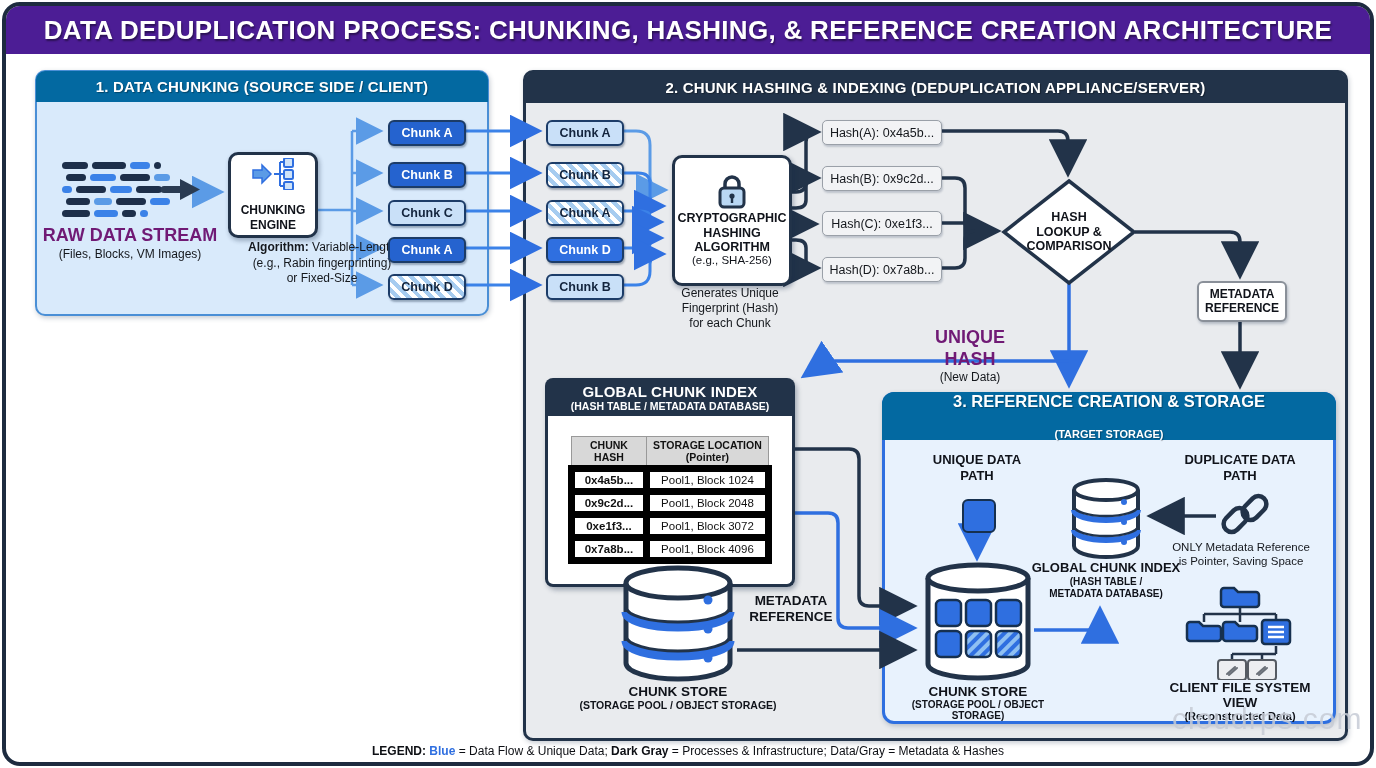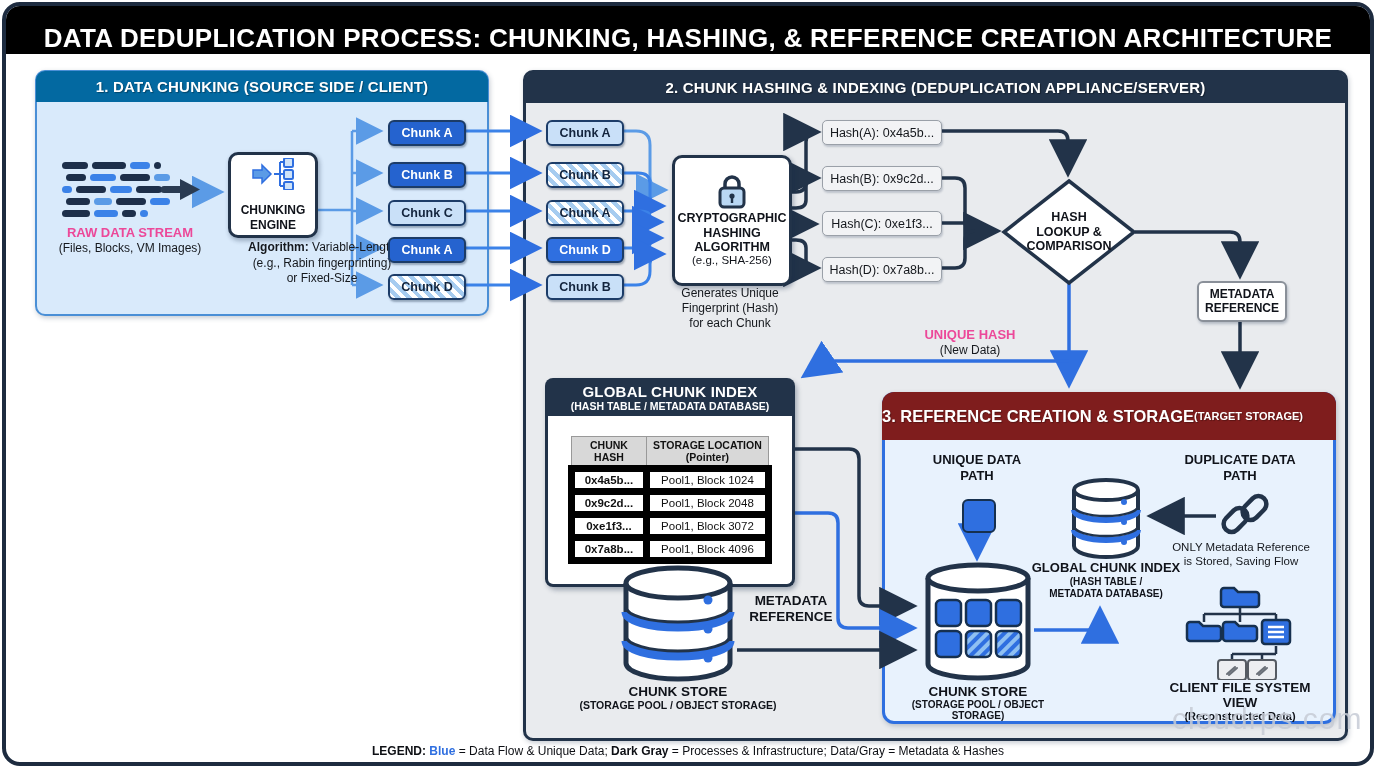--- a/index.html
+++ b/index.html
@@ -1,46 +1,46 @@
 <!DOCTYPE html>
 <html><head>
 <meta charset="utf-8">
 <style>
   html,body{margin:0;padding:0;background:#ffffff;font-family:"Liberation Sans",sans-serif;}
   .canvas{position:relative;width:1376px;height:768px;background:#ffffff;overflow:hidden;}
   .frame{position:absolute;left:2px;top:2px;right:2px;bottom:2px;border:4px solid #1d2b3f;border-radius:18px;z-index:30;pointer-events:none;}
-  .titlebar{position:absolute;left:6px;top:6px;right:6px;height:48px;background:#000000;border-radius:14px 14px 0 0;display:flex;align-items:flex-end;justify-content:center;z-index:2;}
+  .titlebar{position:absolute;left:6px;top:6px;right:6px;height:48px;background:#4c1d95;border-radius:14px 14px 0 0;display:flex;align-items:center;justify-content:center;z-index:2;}
   .titlebar h1{margin:0;color:#fff;font-size:26px;font-weight:bold;letter-spacing:.3px;text-shadow:1px 2px 2px rgba(0,0,0,.45);white-space:nowrap;}
 
   
   .panel{position:absolute;border-radius:10px;box-shadow:1px 2px 5px rgba(30,50,80,.25);}
   .p1{left:35px;top:70px;width:450px;height:242px;background:#d9eafb;border:2.5px solid #4a8fd6;}
   .p1 .phead{background:#0369a1;}
   .p2{left:523px;top:70px;width:819px;height:665px;background:#e9ebee;border:3px solid #223349;}
   .p2 .phead{background:#223349;}
   .phead{height:31px;margin:-1px;border-radius:9px 9px 0 0;display:flex;align-items:center;justify-content:center;color:#fff;font-weight:bold;font-size:15px;letter-spacing:.2px;text-shadow:1px 1px 1px rgba(0,0,0,.35);}
   .p3{left:882px;top:392px;width:448px;height:326px;background:#e8f2fd;border:3px solid #2e6fe0;border-radius:12px;z-index:6;}
-  .p3head{position:absolute;left:-3px;top:-3px;right:-3px;height:48px;background:#7f1d1d;border-radius:12px 12px 0 0;display:flex;flex-direction:row;align-items:center;justify-content:flex-start;color:#fff;text-shadow:1px 1px 1px rgba(0,0,0,.3);}
+  .p3head{position:absolute;left:-3px;top:-3px;right:-3px;height:48px;background:#0369a1;border-radius:12px 12px 0 0;display:flex;flex-direction:column;align-items:center;justify-content:space-between;color:#fff;text-shadow:1px 1px 1px rgba(0,0,0,.3);}
   .p3head .l1{font-size:16.5px;font-weight:bold;}
   .p3head .l2{font-size:11px;font-weight:bold;}
 
   
   .node{position:absolute;z-index:10;}
   .ctr{text-align:center;}
   .chunk{position:absolute;width:74px;height:22px;z-index:10;border:2.5px solid #1c3c68;border-radius:6px;display:flex;align-items:center;justify-content:center;font-size:12.5px;font-weight:bold;box-shadow:1px 1.5px 2px rgba(20,40,70,.35);}
   .chunk.solid{background:#2563cf;color:#fff;}
   .chunk.bright{background:#2f6fe0;color:#fff;}
   .chunk.light{background:#c9e0f8;color:#13243d;}
   .chunk.hatched{background:repeating-linear-gradient(45deg,#ffffff 0 4px,#a6ccf0 4px 8px);color:#13243d;}
 
   .whitebox{background:#fff;border:3px solid #223349;border-radius:10px;box-shadow:1.5px 2.5px 4px rgba(20,40,70,.3);display:flex;flex-direction:column;align-items:center;justify-content:center;}
   .hashbox{position:absolute;width:118px;height:23px;background:#f2f3f5;border:1.5px solid #9aa0a8;border-radius:5px;display:flex;align-items:center;justify-content:center;font-size:12.5px;color:#15181d;z-index:10;box-shadow:1px 1.5px 2px rgba(20,40,70,.2);}
 
   .lbl-b13{font-size:13px;font-weight:bold;color:#10131a;line-height:1.2;}
-  .lbl-b14{font-size:13px;font-weight:bold;color:#ec4899;line-height:1.2;text-align:center;}
+  .lbl-b14{font-size:18px;font-weight:bold;color:#701a75;line-height:1.2;text-align:center;}
   .lbl-r12{font-size:12px;color:#15181d;line-height:1.25;}
   .lbl-r115{font-size:11.5px;color:#15181d;line-height:1.25;}
 
   .diamond{position:absolute;left:1001px;top:178px;width:136px;height:108px;z-index:10;}
   .diamond .dtxt{position:absolute;inset:0;display:flex;align-items:center;justify-content:center;text-align:center;font-size:12.5px;font-weight:bold;color:#10131a;line-height:1.15;}
   .metaref{position:absolute;background:#fff;border:2px solid #8a9099;border-radius:6px;display:flex;align-items:center;justify-content:center;text-align:center;font-size:12px;font-weight:bold;color:#10131a;line-height:1.15;z-index:10;box-shadow:1px 2px 3px rgba(20,40,70,.25);}
 
   
   .gci{position:absolute;left:545px;top:378px;width:250px;z-index:10;border-radius:9px;box-shadow:2px 3px 5px rgba(20,40,70,.35);}
   .gci-head{background:#223349;border-radius:8px 8px 0 0;color:#fff;text-align:center;padding:5px 2px 4px;}
@@ -342,21 +342,21 @@
   <div class="node ctr" style="left:1178px;top:452px;width:124px">
     <div class="lbl-b13">DUPLICATE DATA</div>
     <div class="lbl-b13">PATH</div>
   </div>
   <svg class="icon" style="left:1218px;top:490px" width="54" height="50" viewBox="0 0 54 50">
     <rect x="4" y="22" width="27" height="16" rx="8" fill="none" stroke="#223349" stroke-width="4.5" transform="rotate(-45 17.5 30)"></rect>
     <rect x="23" y="10" width="27" height="16" rx="8" fill="none" stroke="#223349" stroke-width="4.5" transform="rotate(-45 36.5 18)"></rect>
   </svg>
   <div class="node ctr lbl-r115" style="left:1162px;top:540px;width:158px">
     <div>ONLY Metadata Reference</div>
-    <div>is Stored, Saving Flow</div>
+    <div>is Pointer, Saving Space</div>
   </div>
 
   <svg class="icon" style="left:922px;top:560px" width="113" height="125" viewBox="0 0 113 125">
     <defs>
       <pattern id="hb" width="8" height="8" patternTransform="rotate(45)" patternUnits="userSpaceOnUse">
         <rect width="8" height="8" fill="#2f6fe0"></rect>
           <rect width="4" height="8" fill="#8fc0f2"></rect>
       </pattern>
     </defs>
     <path d="M6,18 V104 A50,14 0 0 0 106,104 V18" fill="#ffffff" stroke="#223349" stroke-width="5"></path>

